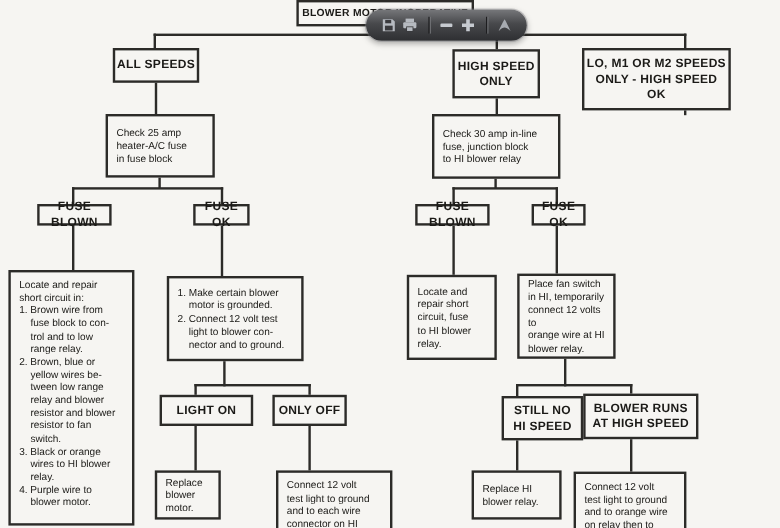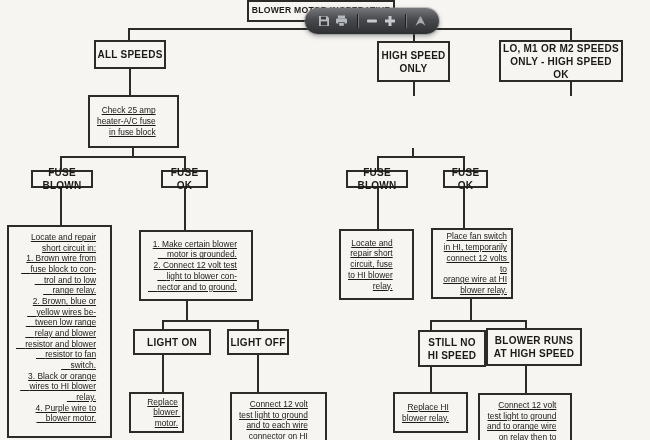--- a/index.html
+++ b/index.html
@@ -14,21 +14,21 @@
     border:2px solid #2c2b28;background:#f6f5f2;z-index:2;
   }
   .label{
     display:flex;align-items:center;justify-content:center;
     font-weight:700;font-size:10px;letter-spacing:.25px;
     text-align:center;white-space:pre-line;line-height:1.3;
   }
   .action{
     display:flex;align-items:center;
     font-size:8.4px;line-height:1.27;font-weight:400;
-    white-space:pre-wrap;padding:3px 4px 3px 7px;text-align:right;text-decoration:underline;
+    white-space:pre-wrap;padding:3px 4px 3px 7px;text-align:left;
   }
   .action.top{align-items:flex-start;padding-top:5px;}
   .lh,.lv{position:absolute;background:#2c2b28;z-index:1;}
   .lh{height:2px;} .lv{width:2px;}
   .title-box{z-index:3;font-size:8.6px;}
   
   .pill{
     position:absolute;left:305px;top:8px;width:134px;height:26px;
     border-radius:13px;z-index:5;
     background:linear-gradient(180deg,#76777a 0%,#48494c 45%,#2e2f32 100%);
@@ -139,30 +139,33 @@
     wires to HI blower
     relay.
 4. Purple wire to
     blower motor.</div>
   <div class="box action" style="left:139px;top:230px;width:114px;height:71px">1. Make certain blower
     motor is grounded.
 2. Connect 12 volt test
     light to blower con-
     nector and to ground.</div>
   <div class="box label" style="left:133px;top:329px;width:78px;height:26px">LIGHT ON</div>
-  <div class="box label" style="left:227px;top:329px;width:62px;height:26px">LIGHT OFF</div>
+  <div class="box label" style="left:227px;top:329px;width:62px;height:26px">ONLY OFF</div>
   <div class="box action" style="left:129px;top:392px;width:55px;height:41px">Replace
 blower motor.</div>
   <div class="box action top" style="left:230px;top:392px;width:97px;height:60px">Connect 12 volt
 test light to ground
 and to each wire
 connector on HI</div>
 
   <div class="box label" style="left:377px;top:41px;width:73px;height:41px">HIGH SPEED
 ONLY</div>
+  <div class="box action" style="left:360px;top:95px;width:107px;height:54px">Check 30 amp in-line
+fuse, junction block
+to HI blower relay</div>
   <div class="box label" style="left:346px;top:170px;width:62px;height:18px">FUSE BLOWN</div>
   <div class="box label" style="left:443px;top:170px;width:45px;height:18px">FUSE OK</div>
   <div class="box action" style="left:339px;top:229px;width:75px;height:71px">Locate and
 repair short
 circuit, fuse
 to HI blower
 relay.</div>
   <div class="box action" style="left:431px;top:228px;width:82px;height:71px">Place fan switch
 in HI, temporarily
 connect 12 volts to
@@ -172,16 +175,16 @@
 HI SPEED</div>
   <div class="box label" style="left:486px;top:328px;width:96px;height:38px">BLOWER RUNS
 AT HIGH SPEED</div>
   <div class="box action" style="left:393px;top:392px;width:75px;height:41px">Replace HI
 blower relay.</div>
   <div class="box action top" style="left:478px;top:393px;width:94px;height:60px">Connect 12 volt
 test light to ground
 and to orange wire
 on relay then to</div>
 
-  <div class="box label" style="left:499px;top:40px;width:124px;height:42px">LO, M1 OR M2 SPEEDS
+  <div class="box label" style="left:485px;top:40px;width:124px;height:52px">LO, M1 OR M2 SPEEDS
 ONLY - HIGH SPEED OK</div>
 
 </div>
 
 </body></html>

